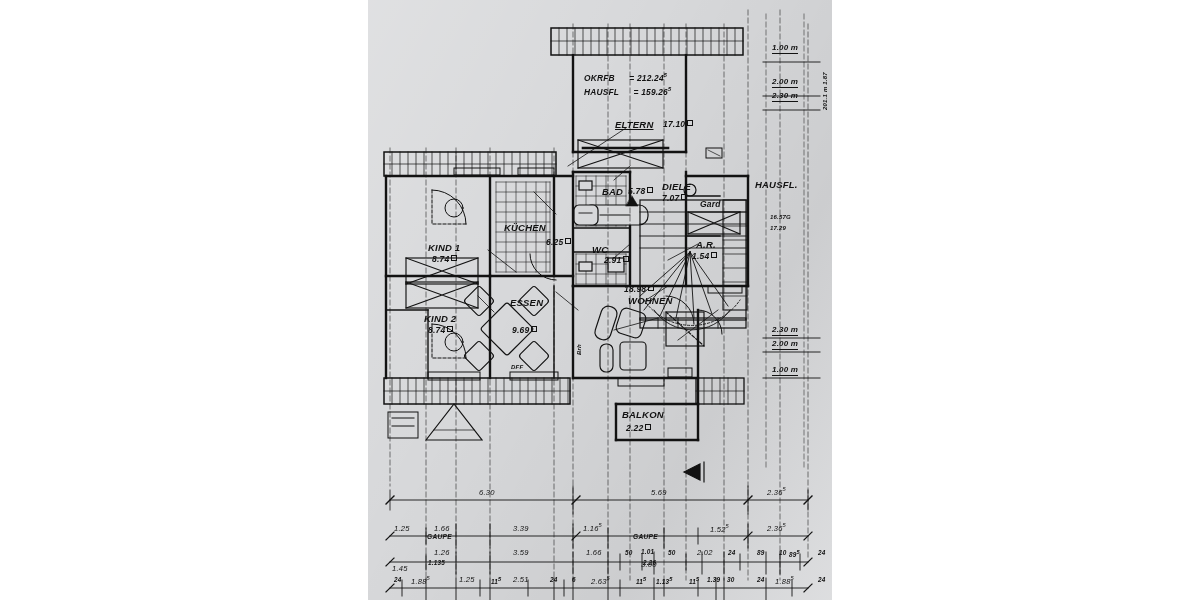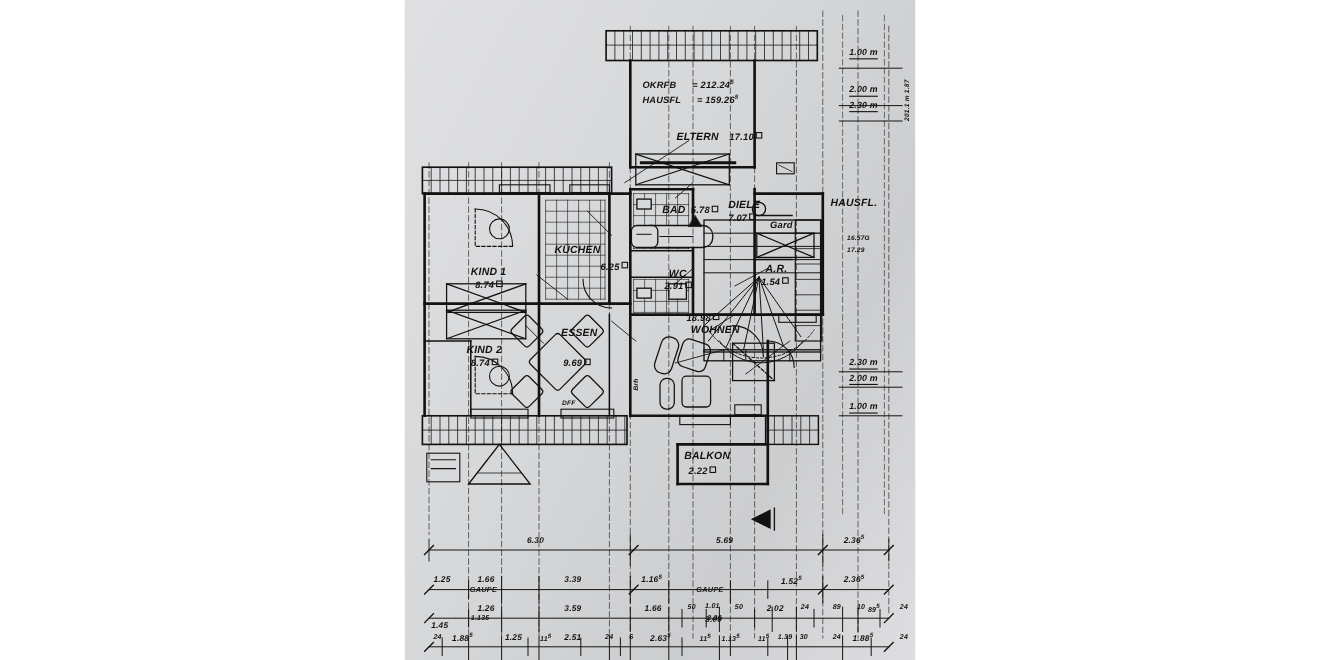--- a/index.html
+++ b/index.html
@@ -7,21 +7,21 @@
   #page{position:relative;width:1200px;height:600px;background:#ffffff;}
   #paper{position:absolute;left:368px;top:0;width:464px;height:600px;background:#d7d8da;}
   #paper:after{content:"";position:absolute;inset:0;
     background:linear-gradient(118deg,rgba(255,255,255,.22) 0%,rgba(255,255,255,0) 38%,rgba(0,0,0,.05) 72%,rgba(255,255,255,.15) 100%);
     pointer-events:none;}
   svg#plan{position:absolute;left:368px;top:0;width:464px;height:600px;}
   .lbl{position:absolute;font-family:"Liberation Sans",sans-serif;color:#121212;
        white-space:nowrap;font-style:italic;letter-spacing:.2px;line-height:1;}
   .room{font-size:9.5px;font-weight:600;}
   .area{font-size:8.5px;font-weight:600;}
-  .dim{font-size:7.6px;font-weight:700;}
+  .dim{font-size:7.6px;font-weight:400;}
   .dimsm{font-size:6.4px;font-weight:600;}
   .mtr{font-size:8px;font-weight:600;}
   .elev{font-size:8.4px;font-weight:600;}
   .tiny{font-size:6px;font-weight:600;}
   .gaupe{font-size:6.6px;font-weight:600;letter-spacing:.3px;}
   .sup{font-size:5.6px;vertical-align:super;}
   .vert{transform-origin:0 0;}
   .sq{display:inline-block;width:4px;height:4px;border:1px solid #121212;margin-left:2px;vertical-align:1px;}
   .ul{border-bottom:1px solid #121212;padding-bottom:1px;}
 </style>
@@ -474,42 +474,42 @@
 
   <div class="lbl elev" style="left:584px;top:73px;">
     <span>OKRFB</span>
     <span style="margin-left:12px;margin-top:40px;">= 212.24</span><span class="sup">5</span>
   </div>
   <div class="lbl elev" style="left:584px;top:87px;">
     <span>HAUSFL</span>
     <span style="margin-left:12px;">= 159.26</span><span class="sup">5</span>
   </div>
 
-  <div class="lbl room" style="left:615px;top:120px;"><span>ELTERN</span></div>
+  <div class="lbl room" style="left:615px;top:120px;text-decoration:underline;"><span>ELTERN</span></div>
   <div class="lbl area" style="left:663px;top:120px;"><span>17.10</span><i class="sq"></i></div>
 
   <div class="lbl room" style="left:428px;top:243px;"><span>KIND 1</span></div>
   <div class="lbl area" style="left:432px;top:255px;"><span>8.74</span><i class="sq"></i></div>
 
   <div class="lbl room" style="left:424px;top:314px;"><span>KIND 2</span></div>
   <div class="lbl area" style="left:428px;top:326px;"><span>8.74</span><i class="sq"></i></div>
 
   <div class="lbl room" style="left:504px;top:223px;"><span>KÜCHEN</span></div>
   <div class="lbl area" style="left:498px;top:238px;padding-left:48px;"><span>6.25</span><i class="sq"></i></div>
 
   <div class="lbl room" style="left:510px;top:298px;"><span>ESSEN</span></div>
   <div class="lbl area" style="left:512px;top:326px;"><span>9.69</span><i class="sq"></i></div>
 
   <div class="lbl room" style="left:628px;top:296px;"><span>WOHNEN</span></div>
   <div class="lbl area" style="left:624px;top:285px;"><span>18.98</span><i class="sq"></i></div>
 
   <div class="lbl room" style="left:602px;top:187px;"><span>BAD</span></div>
   <div class="lbl area" style="left:628px;top:187px;"><span>5.78</span><i class="sq"></i></div>
 
-  <div class="lbl room" style="left:608px;top:245px;"><span>WC</span></div>
+  <div class="lbl room" style="left:592px;top:245px;"><span>WC</span></div>
   <div class="lbl area" style="left:604px;top:256px;"><span>2.91</span><i class="sq"></i></div>
 
   <div class="lbl room" style="left:662px;top:182px;"><span>DIELE</span></div>
   <div class="lbl area" style="left:662px;top:194px;"><span>7.07</span><i class="sq"></i></div>
 
   <div class="lbl room" style="left:696px;top:240px;"><span>A.R.</span></div>
   <div class="lbl area" style="left:692px;top:252px;"><span>1.54</span><i class="sq"></i></div>
 
   <div class="lbl room" style="left:622px;top:410px;"><span>BALKON</span></div>
   <div class="lbl area" style="left:626px;top:424px;"><span>2.22</span><i class="sq"></i></div>

